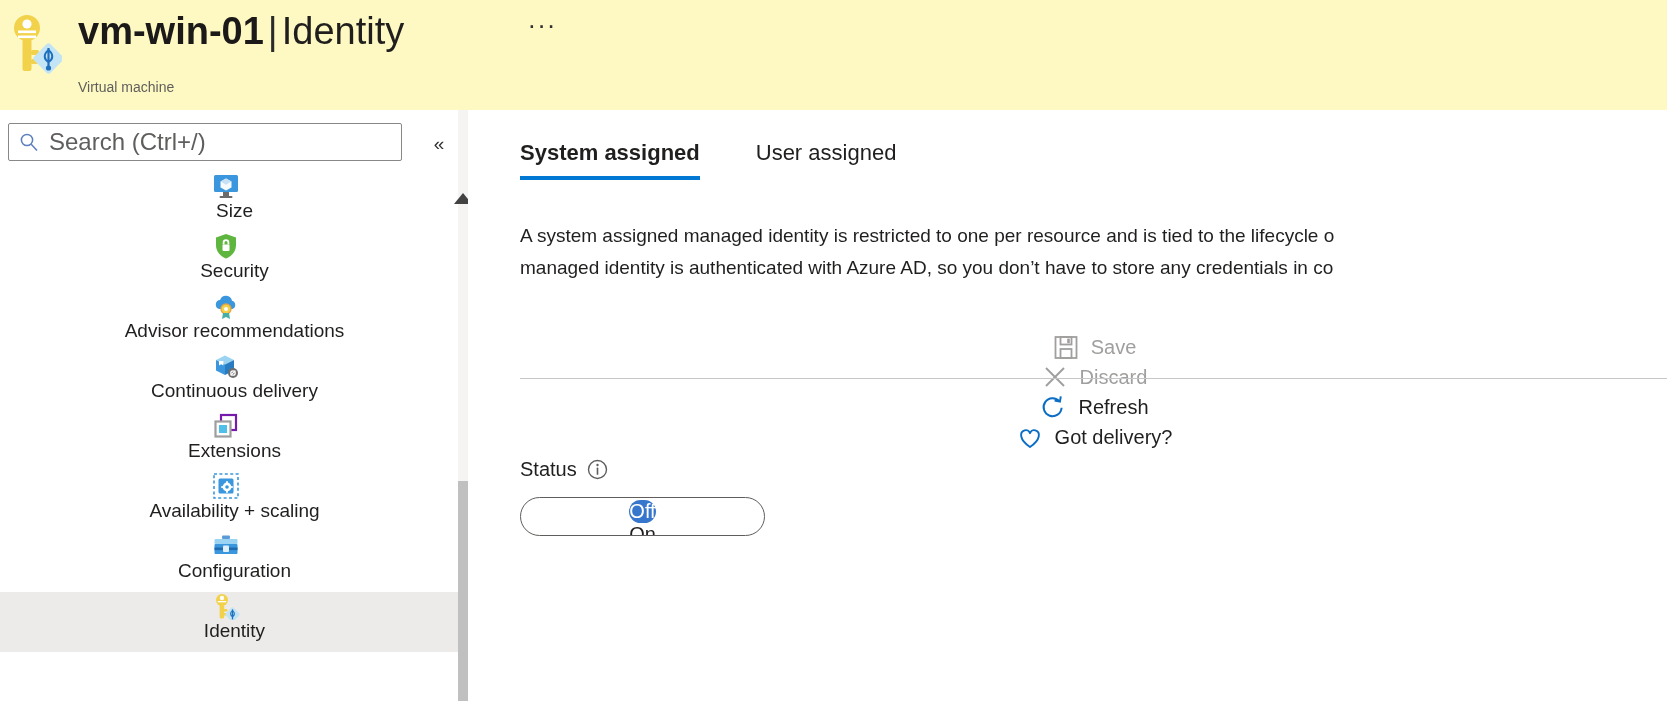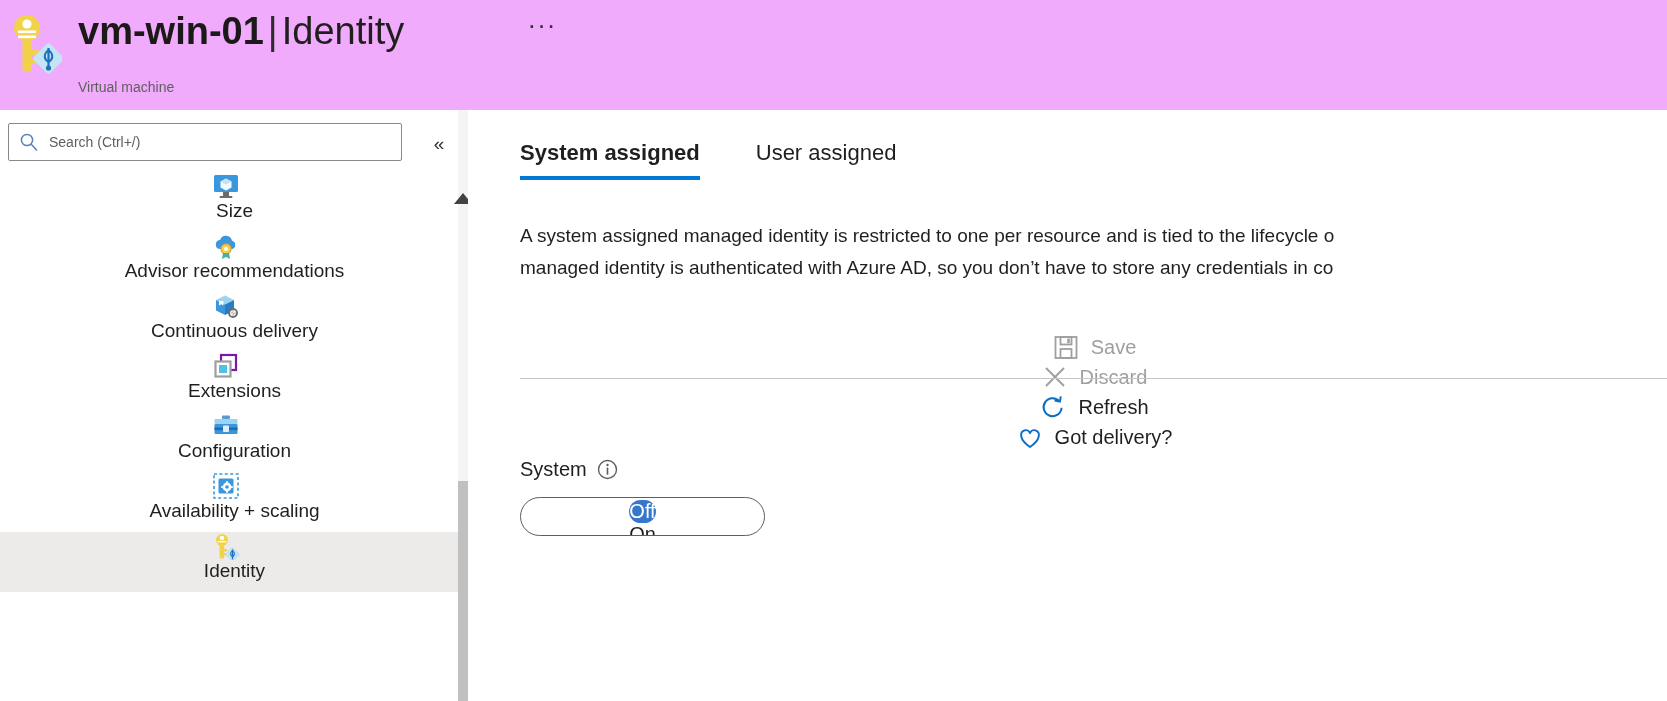--- a/index.html
+++ b/index.html
@@ -8,21 +8,21 @@
     width: 1667px; height: 701px;
     background: #ffffff;
     font-family: "Liberation Sans", sans-serif;
     color: #1b1a19;
     overflow: hidden;
   }
   #app {
     position: relative;
     width: 1667px;
     height: 581px;
-    background: #f0abfc;
+    background: #fef9c3;
   }
 
   
   .header {
     position: absolute;
     left: 0; top: 0;
     width: 1667px; height: 110px;
   }
   .res-icon {
     position: absolute;
@@ -97,21 +97,21 @@
   }
   .search-icon {
     width: 20px; height: 20px;
     flex: 0 0 auto;
     margin-right: 8px;
   }
   .search-input {
     border: none;
     outline: none;
     font-family: "Liberation Sans", sans-serif;
-    font-size: 14px;
+    font-size: 24px;
     color: #323130;
     width: 330px;
     background: transparent;
   }
   .search-input::placeholder { color: #605e5c; opacity: 1; }
   .collapse-btn {
     position: absolute;
     left: 426px; top: 24px;
     width: 26px; height: 22px;
     color: #323130;
@@ -368,20 +368,28 @@
         <svg class="nav-icon" viewBox="0 0 28 28">
           <rect x="2" y="3" width="24" height="17" rx="1.5" fill="#3a96dd"></rect>
           <polygon points="14,6.5 19.5,9.6 19.5,15.4 14,18.5 8.5,15.4 8.5,9.6" fill="#ffffff" opacity="0.95"></polygon>
           <polygon points="14,6.5 19.5,9.6 14,12.7 8.5,9.6" fill="#c7e0f4"></polygon>
           <rect x="11" y="20" width="6" height="4" fill="#6b6b6b"></rect>
           <rect x="7.5" y="24" width="13" height="2" rx="1" fill="#6b6b6b"></rect>
         </svg>
         <span class="nav-label">Size</span>
       </div>
 
+      <div class="nav-item">
+        <svg class="nav-icon" viewBox="0 0 28 28">
+          <path d="M14 2 L24 5.5 V13 C24 20 19 24.5 14 26.5 C9 24.5 4 20 4 13 V5.5 Z" fill="#5fb63f"></path>
+          <rect x="10.5" y="12.5" width="7" height="6.5" rx="1" fill="#ffffff"></rect>
+          <path d="M11.6 12.5 V10.6 a2.4 2.4 0 0 1 4.8 0 V12.5" fill="none" stroke="#ffffff" stroke-width="1.8"></path>
+        </svg>
+        <span class="nav-label">Security</span>
+      </div>
 
       <div class="nav-item">
         <svg class="nav-icon" viewBox="0 0 28 28">
           <path d="M7.5 17 a4.6 4.6 0 0 1 0.6 -9.1 A6.2 6.2 0 0 1 20 8.8 a4.3 4.3 0 0 1 0.4 8.2 Z" fill="#3a96dd"></path>
           <circle cx="14" cy="17" r="5" fill="#f2d24b" stroke="#e8a33d" stroke-width="1.3"></circle>
           <circle cx="14" cy="17" r="2" fill="#ffffff"></circle>
           <path d="M11 21 L10 27 L14 25 L18 27 L17 21 Z" fill="#46b0a6"></path>
         </svg>
         <span class="nav-label">Advisor recommendations</span>
       </div>
@@ -399,45 +407,45 @@
         <span class="nav-label">Continuous delivery</span>
       </div>
 
       <div class="nav-item">
         <svg class="nav-icon" viewBox="0 0 28 28">
           <rect x="9" y="3" width="15" height="15" fill="none" stroke="#7719aa" stroke-width="2.2"></rect>
           <rect x="3.5" y="9.5" width="15" height="15" fill="#ffffff" stroke="#9e9e9e" stroke-width="2.2"></rect>
           <rect x="7" y="13" width="8" height="8" fill="#50c0e8"></rect>
         </svg>
         <span class="nav-label">Extensions</span>
-      </div>
-
-      <div class="nav-item">
-        <svg class="nav-icon" viewBox="0 0 28 28">
-          <rect x="10" y="3.5" width="8" height="3.4" rx="1" fill="#5b9bd5"></rect>
-          <rect x="2.5" y="7" width="23" height="5" rx="1" fill="#9bd4f3"></rect>
-          <rect x="2.5" y="12" width="23" height="10" rx="1" fill="#3a96dd"></rect>
-          <rect x="2.5" y="15.5" width="23" height="2.6" fill="#1e6bb0"></rect>
-          <rect x="11" y="13.6" width="6" height="6.4" rx="1" fill="#dff0fb"></rect>
-        </svg>
-        <span class="nav-label">Configuration</span>
       </div>
 
       <div class="nav-item">
         <svg class="nav-icon" viewBox="0 0 28 28">
           <rect x="2" y="2" width="24" height="24" fill="none" stroke="#3a96dd" stroke-width="1.6" stroke-dasharray="3 2.4"></rect>
           <rect x="6.5" y="6.5" width="15" height="15" rx="1.5" fill="#3a96dd"></rect>
           <circle cx="15" cy="15" r="4.4" fill="#ffffff"></circle>
           <circle cx="15" cy="15" r="1.8" fill="#3a96dd"></circle>
           <rect x="14.1" y="9.2" width="1.8" height="2.6" fill="#ffffff"></rect>
           <rect x="14.1" y="18.2" width="1.8" height="2.6" fill="#ffffff"></rect>
           <rect x="9.2" y="14.1" width="2.6" height="1.8" fill="#ffffff"></rect>
           <rect x="18.2" y="14.1" width="2.6" height="1.8" fill="#ffffff"></rect>
         </svg>
         <span class="nav-label">Availability + scaling</span>
+      </div>
+
+      <div class="nav-item">
+        <svg class="nav-icon" viewBox="0 0 28 28">
+          <rect x="10" y="3.5" width="8" height="3.4" rx="1" fill="#5b9bd5"></rect>
+          <rect x="2.5" y="7" width="23" height="5" rx="1" fill="#9bd4f3"></rect>
+          <rect x="2.5" y="12" width="23" height="10" rx="1" fill="#3a96dd"></rect>
+          <rect x="2.5" y="15.5" width="23" height="2.6" fill="#1e6bb0"></rect>
+          <rect x="11" y="13.6" width="6" height="6.4" rx="1" fill="#dff0fb"></rect>
+        </svg>
+        <span class="nav-label">Configuration</span>
       </div>
 
       <div class="nav-item selected">
         <svg class="nav-icon" viewBox="0 0 28 28">
           <circle cx="10" cy="8" r="6" fill="#f2d24b"></circle>
           <circle cx="10" cy="6" r="2.2" fill="#ffffff"></circle>
           <rect x="5.8" y="9" width="8.4" height="1.3" fill="#ffffff"></rect>
           <rect x="7.6" y="12.5" width="4.6" height="14" rx="1.6" fill="#f2d24b"></rect>
           <rect x="11.5" y="17" width="4" height="2.4" rx="1" fill="#f2d24b"></rect>
           <rect x="11.5" y="21" width="3.4" height="2.4" rx="1" fill="#f2d24b"></rect>
@@ -503,21 +511,21 @@
         </svg>
         <span class="cmd-label">Got delivery?</span>
       </div>
 
     </div>
 
     <div class="cmd-rule"></div>
 
     <div class="status-section">
       <div class="status-label-row">
-        <span class="status-label">System</span>
+        <span class="status-label">Status</span>
         <svg class="info-icon" viewBox="0 0 21 21">
           <circle cx="10.5" cy="10.5" r="9" fill="none" stroke="#605e5c" stroke-width="1.4"></circle>
           <circle cx="10.5" cy="6" r="1.2" fill="#605e5c"></circle>
           <rect x="9.7" y="8.6" width="1.6" height="7.2" rx="0.6" fill="#605e5c"></rect>
         </svg>
       </div>
 
       <div class="toggle">
         <div class="toggle-opt on-state">Off</div>
         <div class="toggle-opt">On</div>

